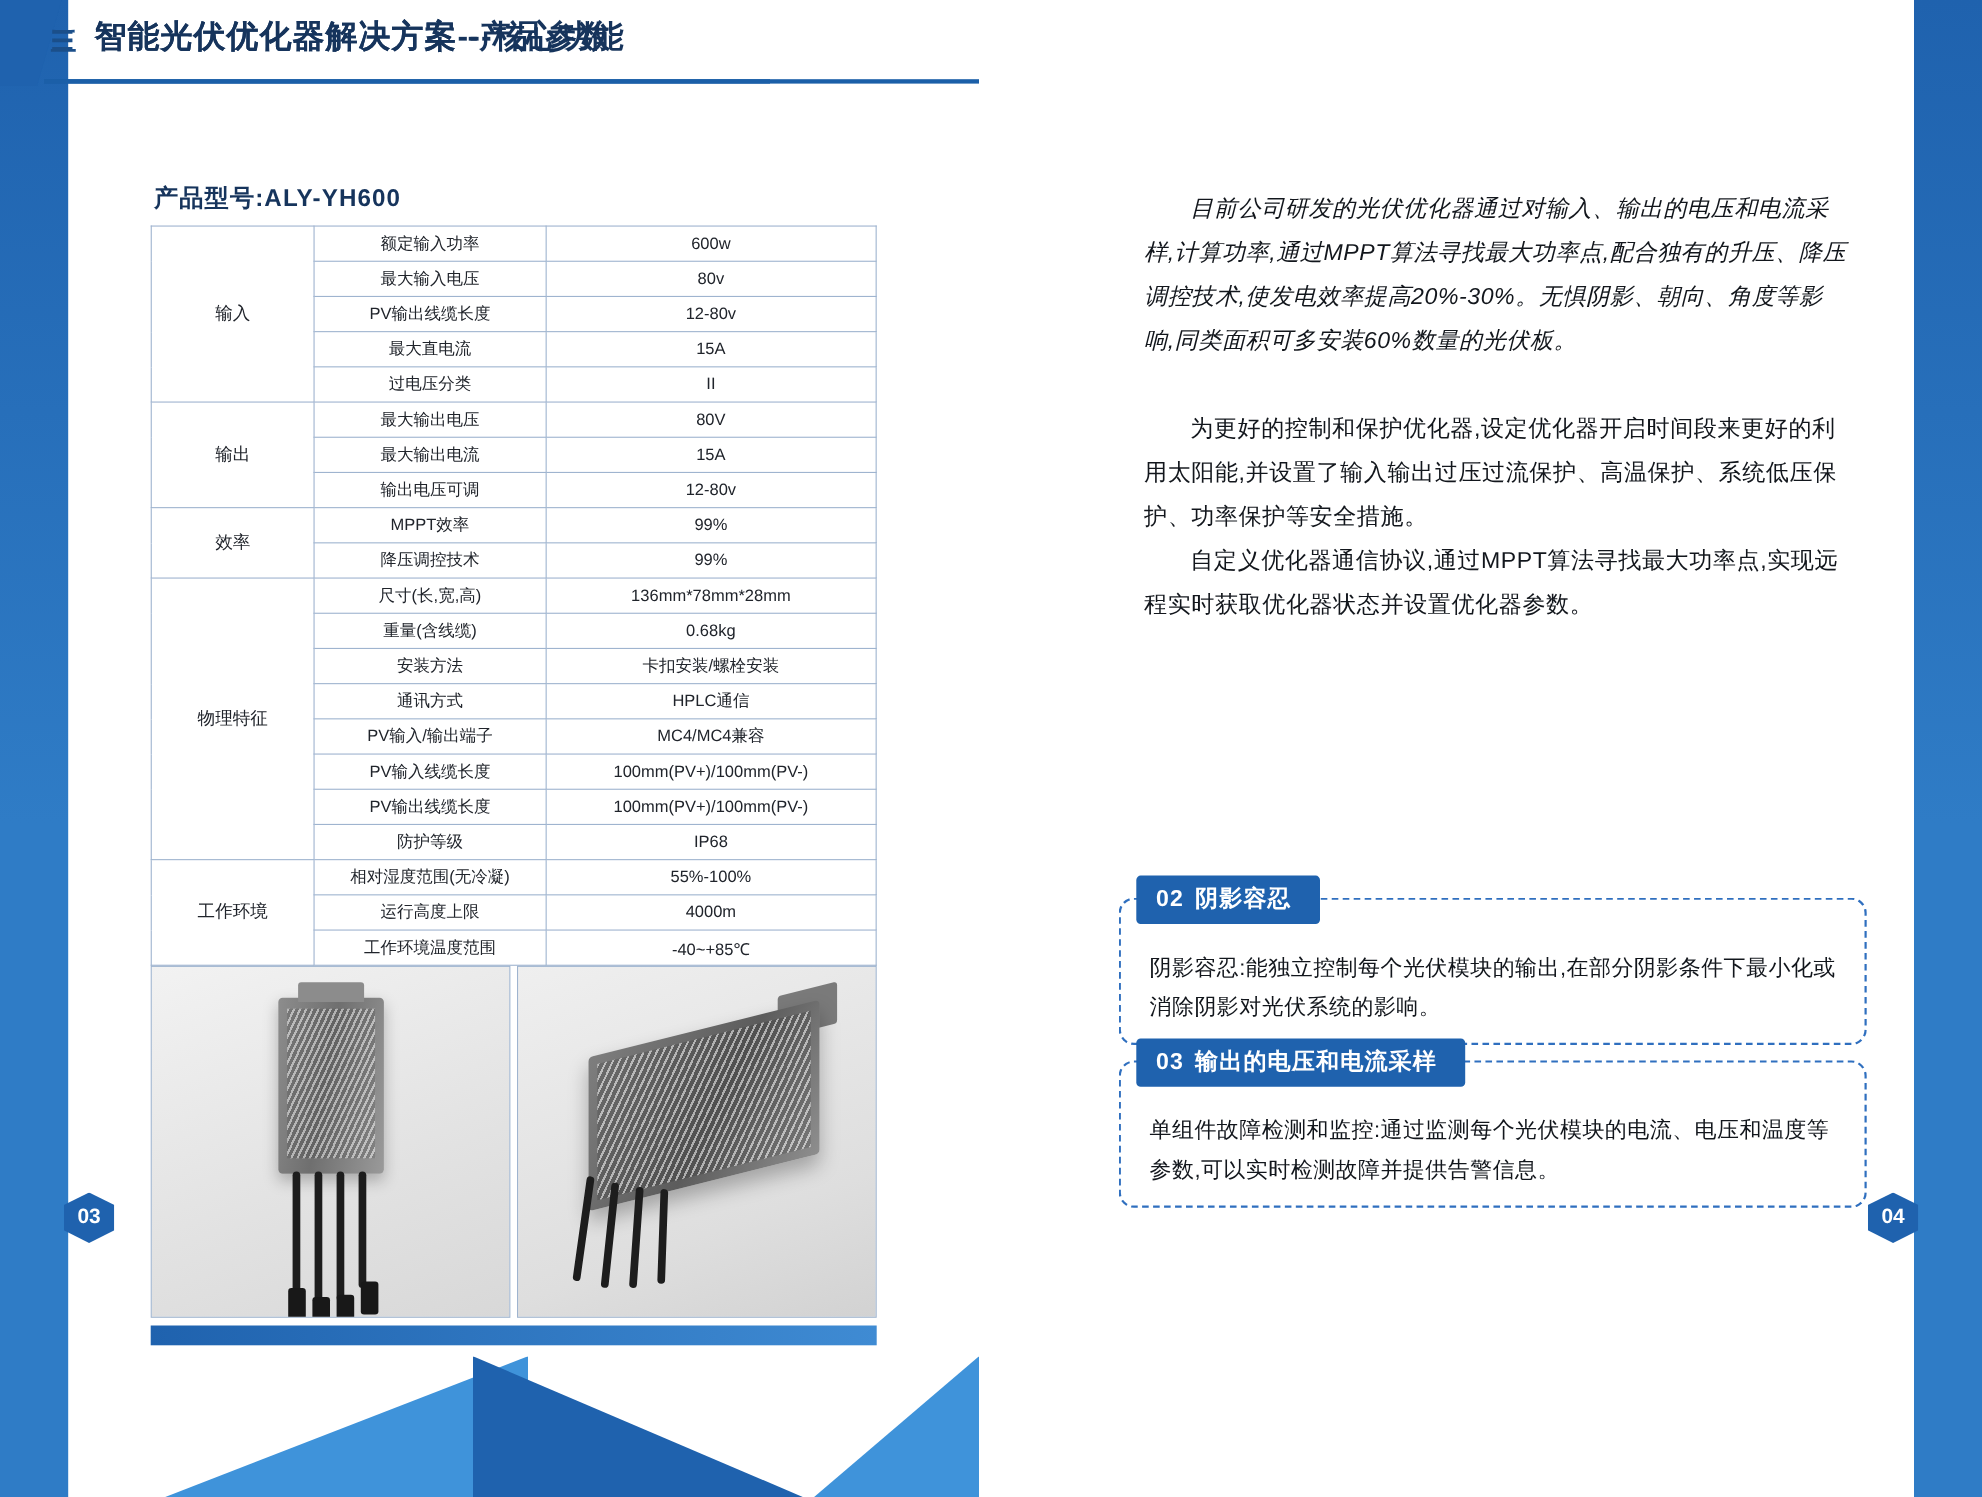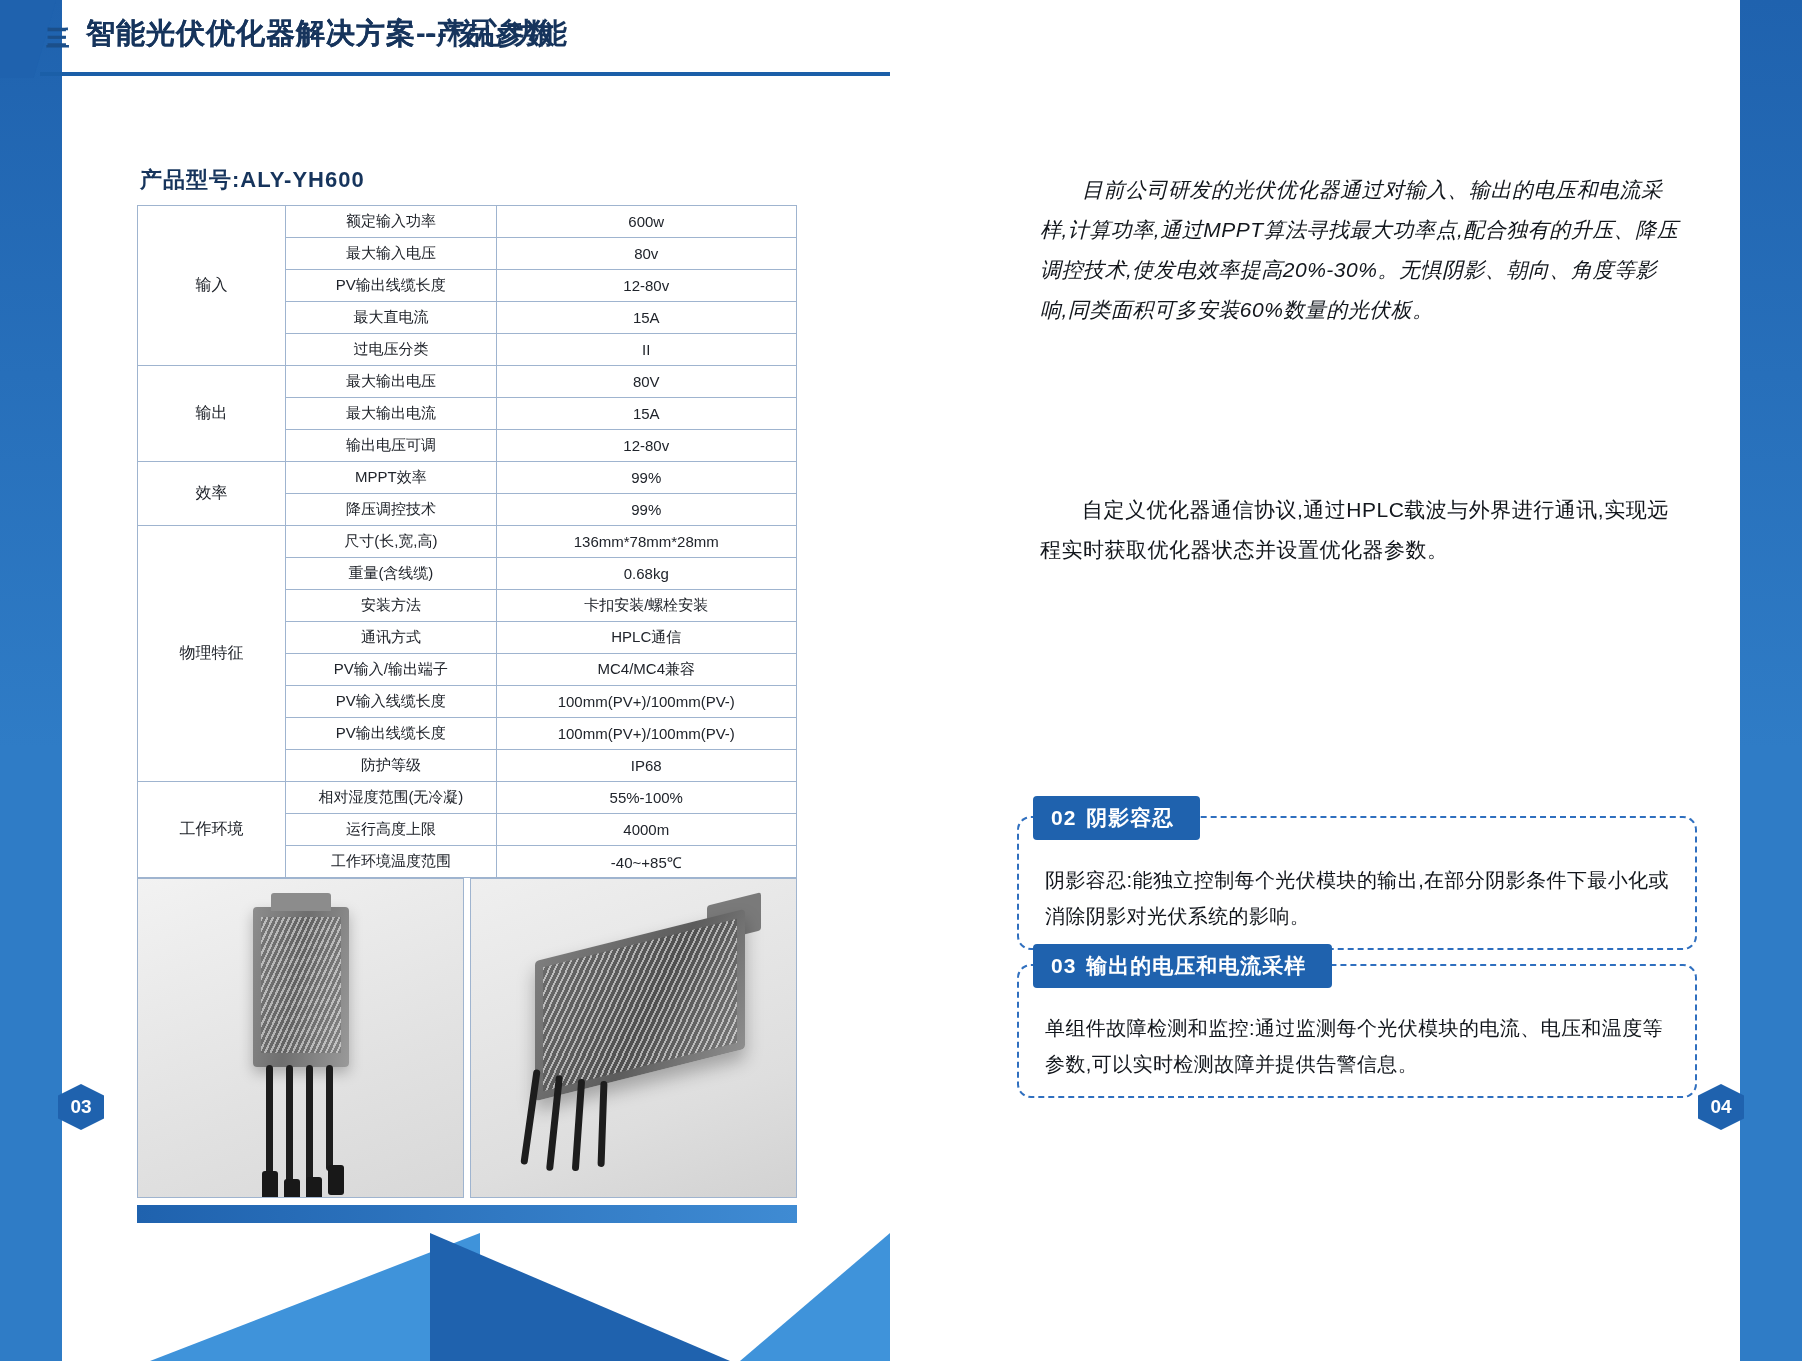--- a/index.html
+++ b/index.html
@@ -452,21 +452,22 @@
       <div class="wire" style="left:56px; top:190px; height:96px; transform:rotate(8deg);"></div>
       <div class="wire" style="left:80px; top:196px; height:96px; transform:rotate(6deg);"></div>
       <div class="wire" style="left:104px; top:200px; height:92px; transform:rotate(4deg);"></div>
       <div class="wire" style="left:128px; top:202px; height:86px; transform:rotate(2deg);"></div>
     </div>
   </div>
 
   <div class="bottom-bluebar"></div>
 
   <div class="para p1">目前公司研发的光伏优化器通过对输入、输出的电压和电流采样,计算功率,通过MPPT算法寻找最大功率点,配合独有的升压、降压调控技术,使发电效率提高20%-30%。无惧阴影、朝向、角度等影响,同类面积可多安装60%数量的光伏板。</div>
-  <div class="para p3">自定义优化器通信协议,通过HPLC载波与外界进行通讯,实现远程实时获取优化器状态并设置优化器参数。</div>
+  <div class="para p2">为更好的控制和保护优化器,设定优化器开启时间段来更好的利用太阳能,并设置了输入输出过压过流保护、高温保护、系统低压保护、功率保护等安全措施。</div>
+  <div class="para p3">自定义优化器通信协议,通过MPPT算法寻找最大功率点,实现远程实时获取优化器状态并设置优化器参数。</div>
 
 
   <div class="feature f2">
     <div class="tag">
       <span class="num">02</span><span>阴影容忍</span>
     </div>
     <div class="body">阴影容忍:能独立控制每个光伏模块的输出,在部分阴影条件下最小化或消除阴影对光伏系统的影响。</div>
   </div>
 
   <div class="feature f3">

